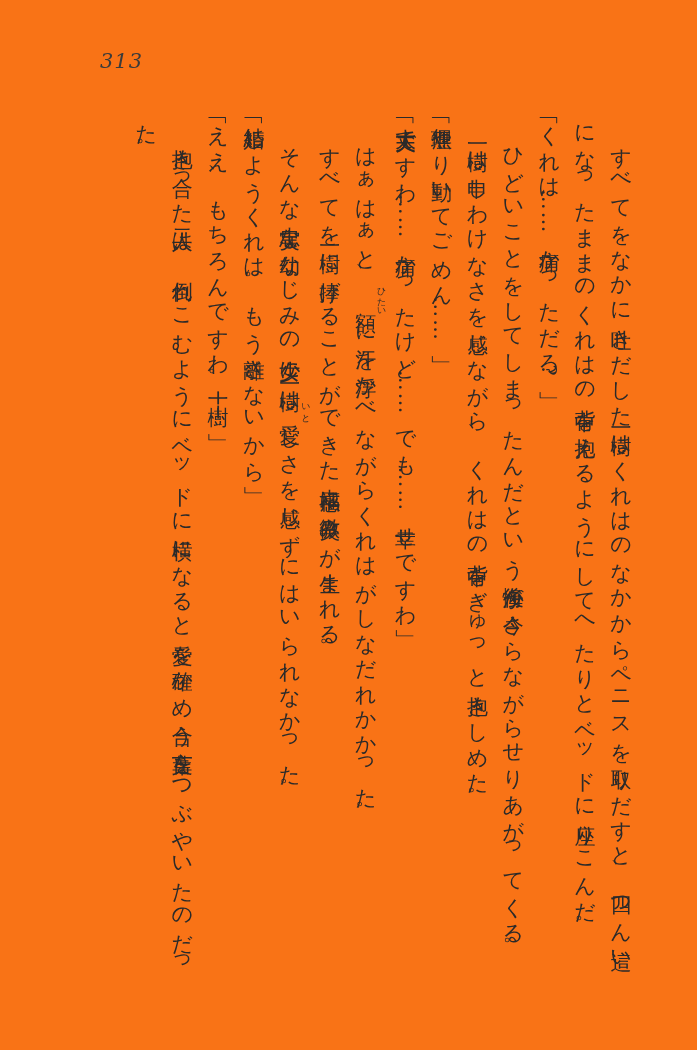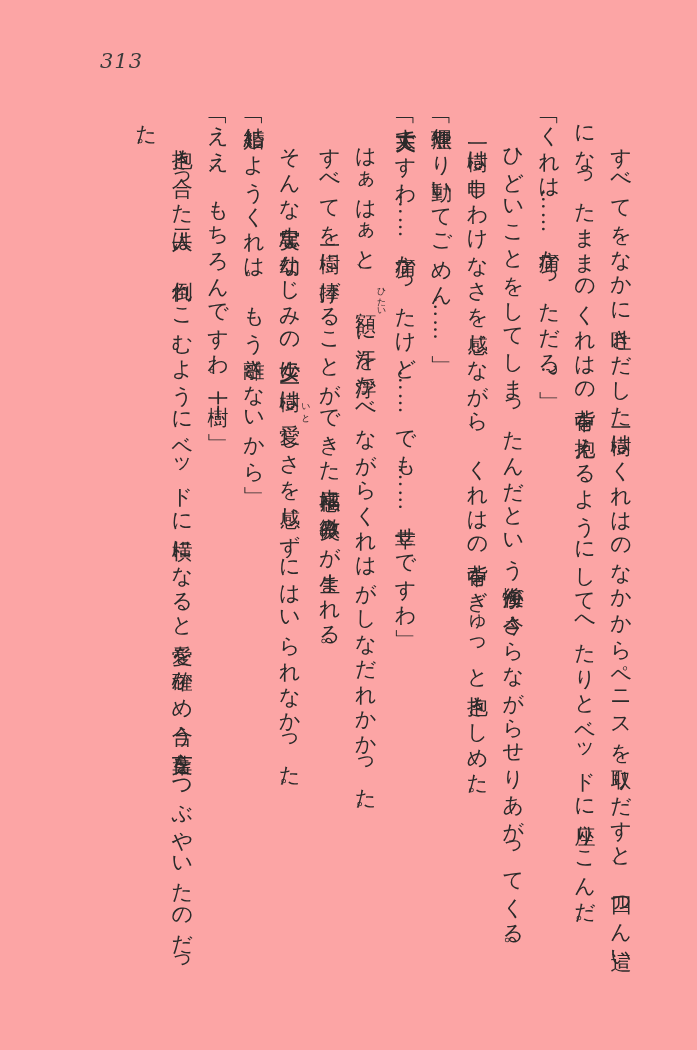--- a/index.html
+++ b/index.html
@@ -51,21 +51,21 @@
   }
   rt {
     font-size: 9px;
     letter-spacing: 0;
     color: #2a2a2a;
   }
 </style>
 </head>
 <body>
 
-<div class="page" style="background: #fca5a5;">
+<div class="page" style="background: #f97316;">
   <div class="page-number">313</div>
   <div class="text-block" style="color: rgb(42, 42, 42);">
       <p class="para indent">すべてをなかに吐きだした一樹はくれはのなかからペニスを取りだすと、四つん這いになったままのくれはの背中を抱えるようにしてへたりとベッドに座りこんだ。</p>
       <p class="para">「くれは……痛かっただろ?」</p>
       <p class="para indent">ひどいことをしてしまったんだという後悔が今さらながらせりあがってくる。</p>
       <p class="para indent">一樹は申しわけなさを感じながら、くれはの背中をぎゅっと抱きしめた。</p>
       <p class="para">「無理やり動いてごめん……」</p>
       <p class="para">「大丈夫ですわ……痛かったけど……でも……幸せですわ」</p>
       <p class="para indent">はぁはぁと、<ruby>額<rt>ひたい</rt></ruby>に汗を浮かべながらくれはがしなだれかかった。</p>
       <p class="para indent">すべてを一樹に捧げることができた幸福感に微笑みが生まれる。</p>

